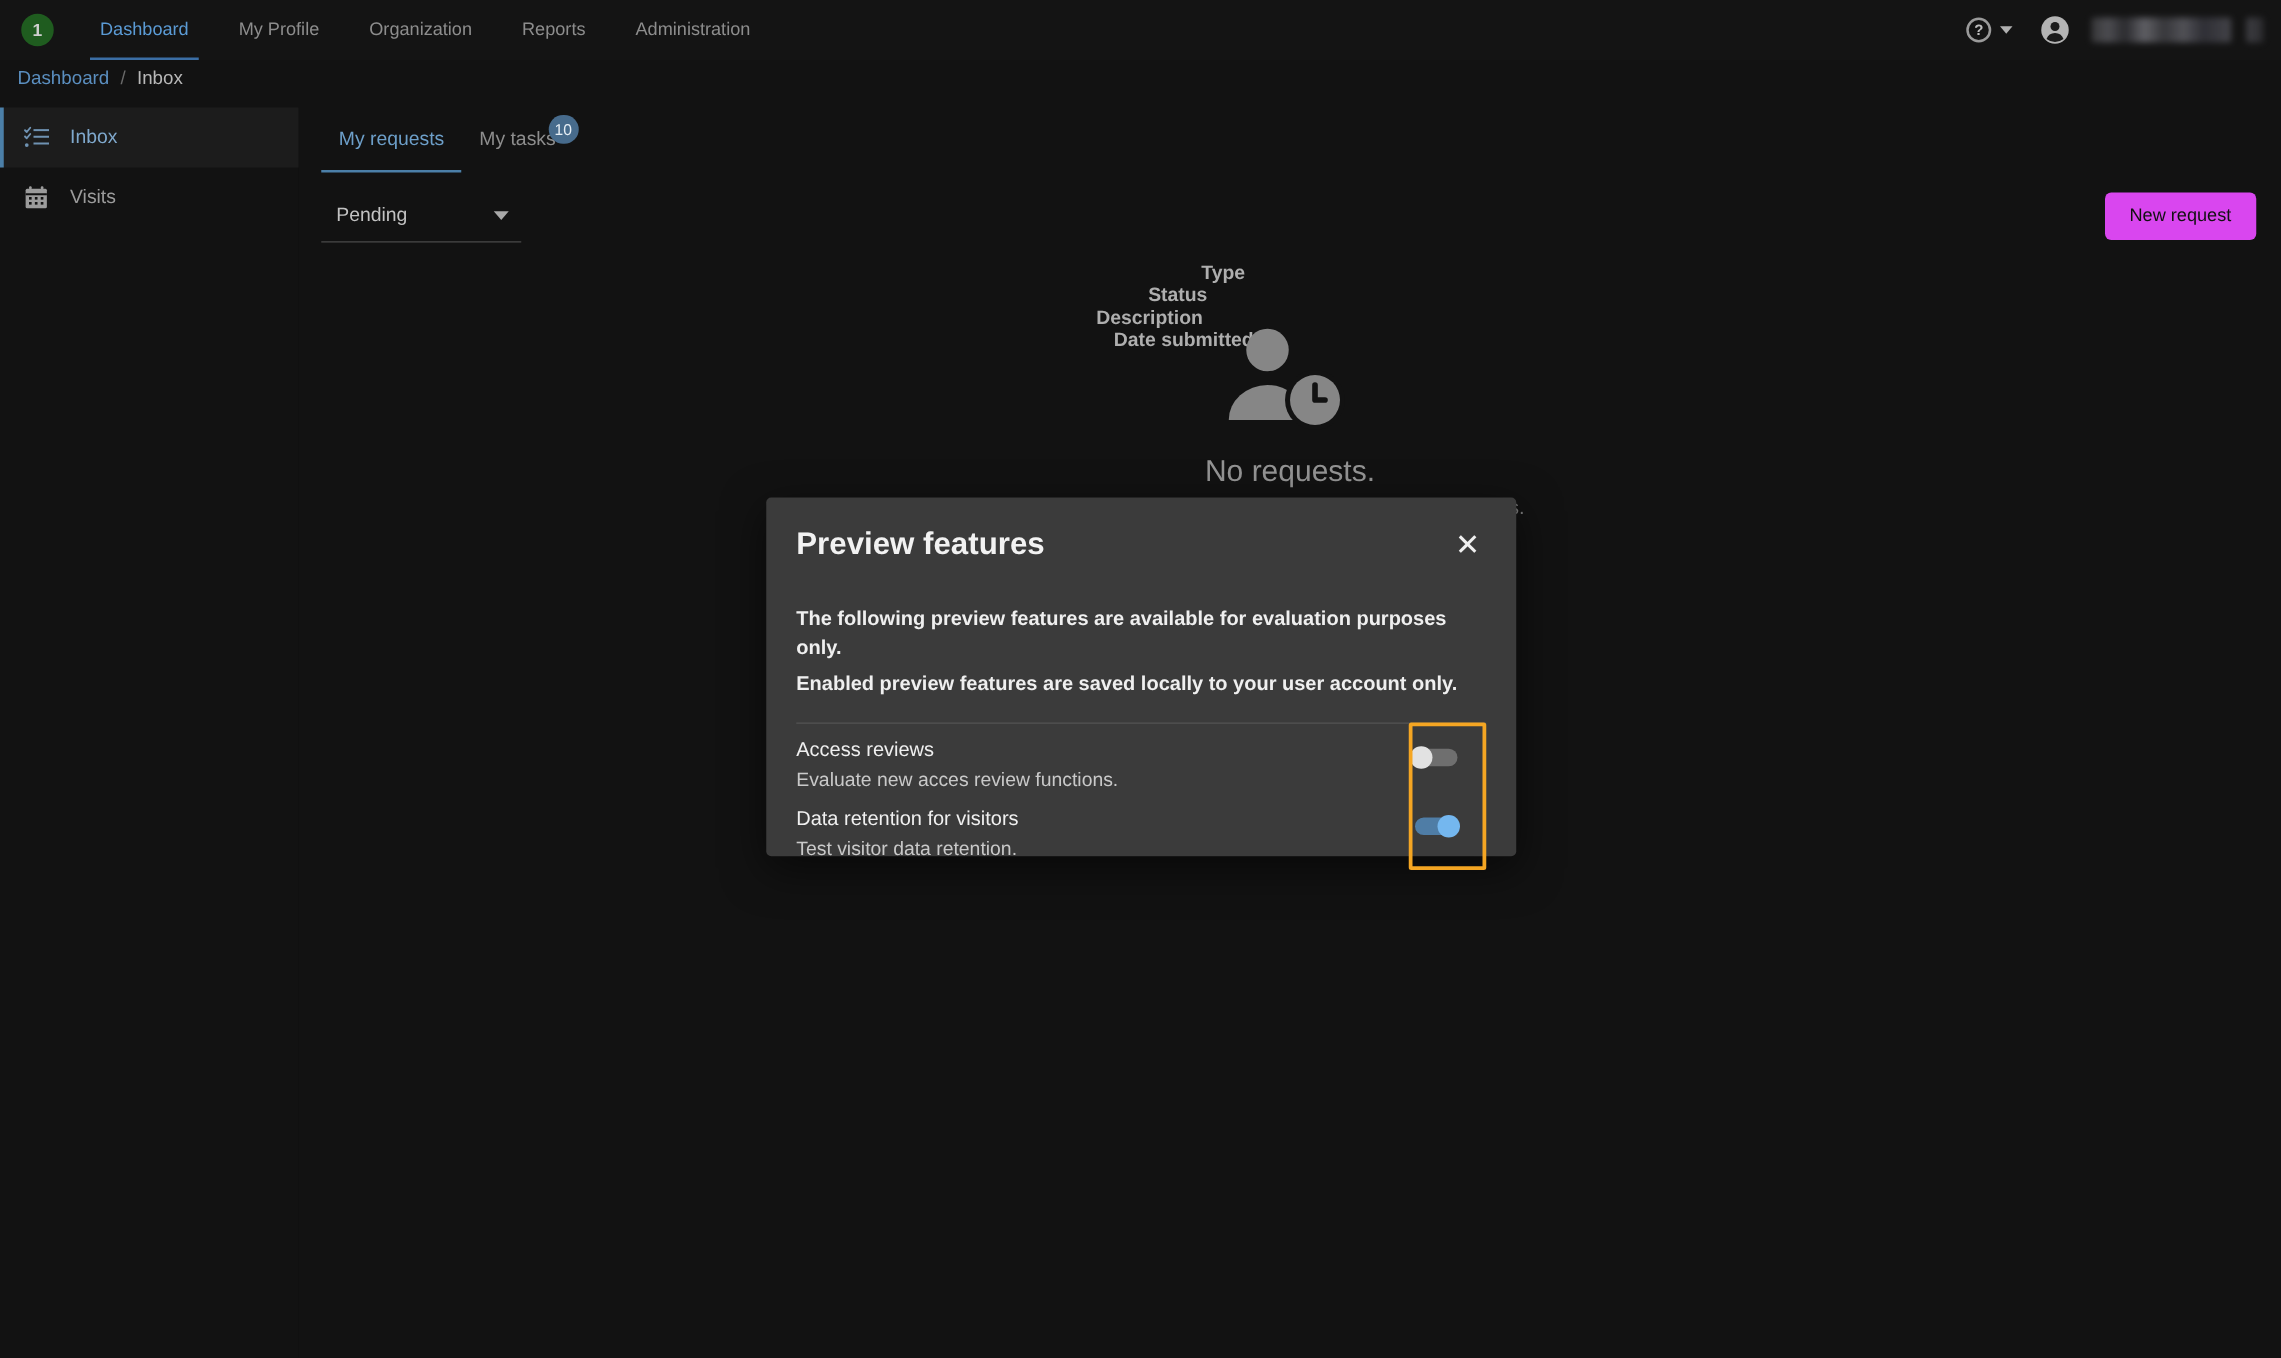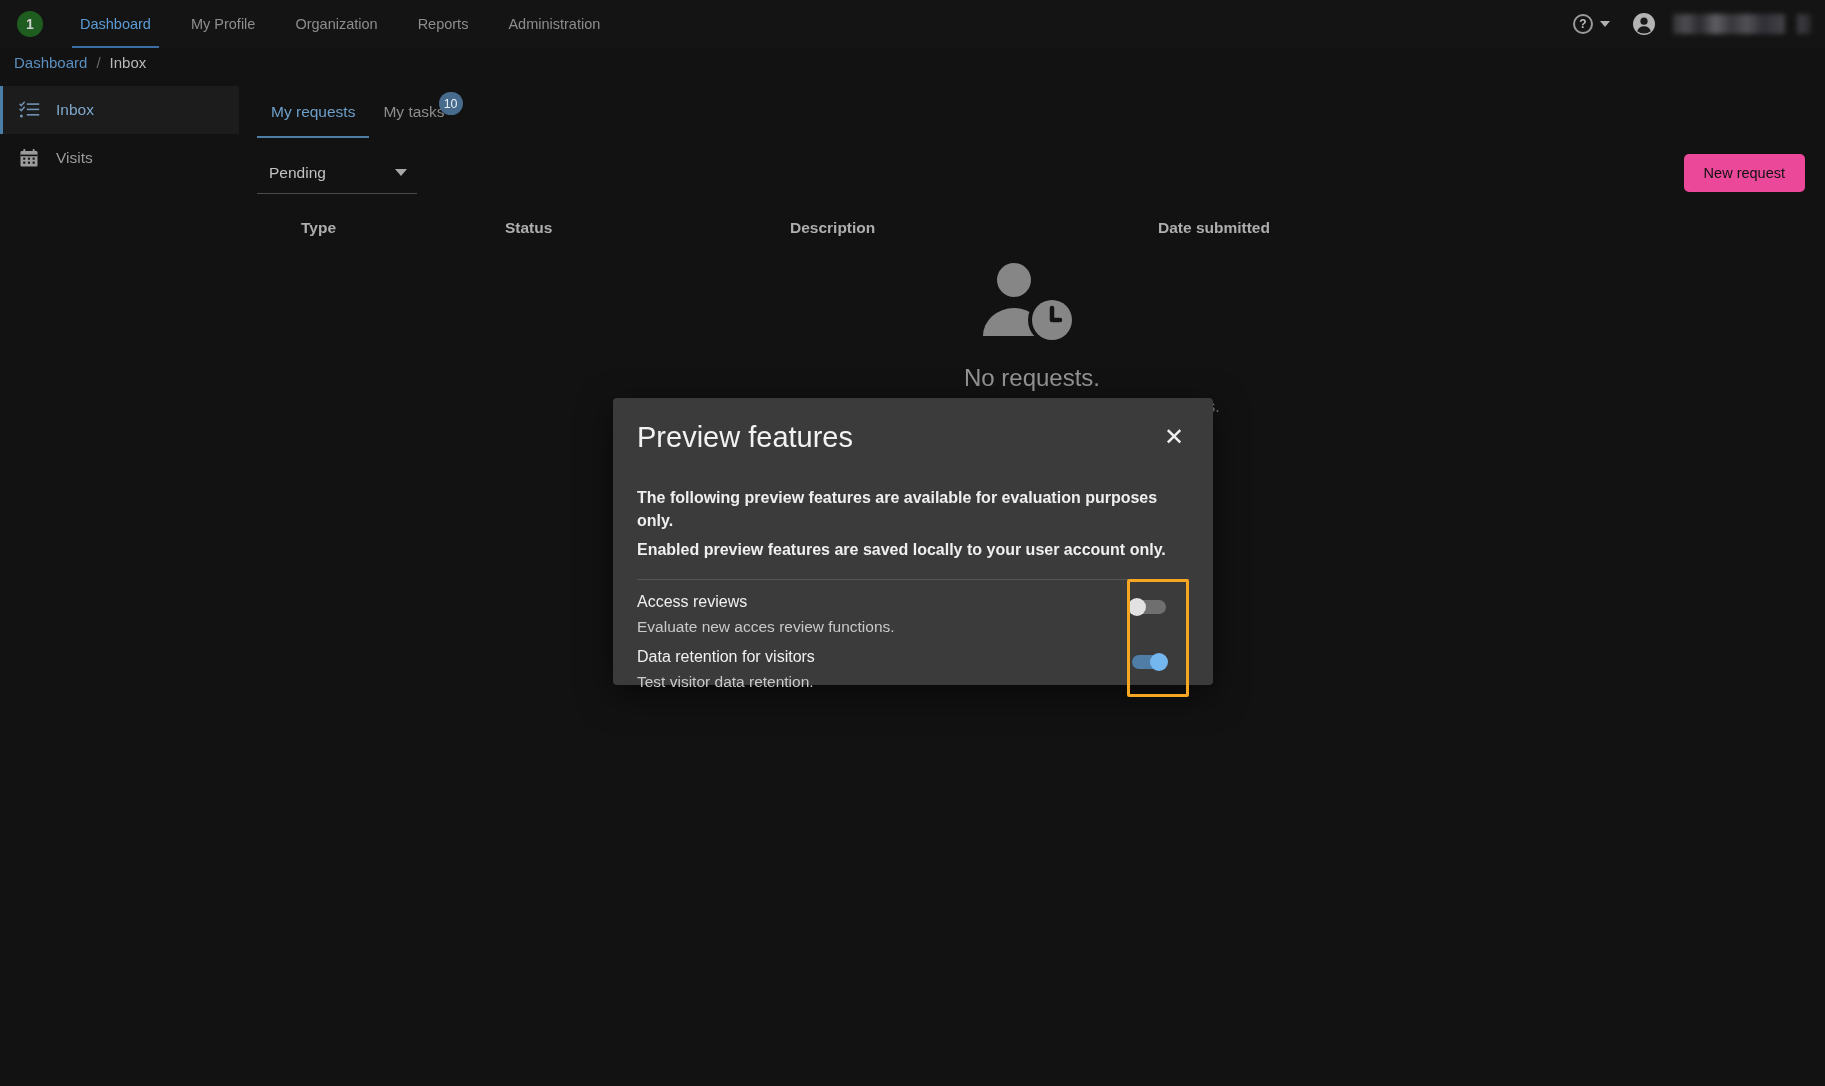--- a/index.html
+++ b/index.html
@@ -134,29 +134,29 @@
     padding: 0 10px 0 12px; cursor: pointer;
   }
   .select-value { font-size: 15.5px; color: #c2c2c2; }
   .select-caret {
     width: 0; height: 0;
     border-left: 6px solid transparent; border-right: 6px solid transparent;
     border-top: 7px solid #a8a8a8;
   }
   .new-request-btn {
     margin-left: auto;
-    background: #ec4899; color: #111; font-size: 14.5px;
+    background: #d946ef; color: #111; font-size: 14.5px;
     border: none; border-radius: 5px;
     padding: 11px 20px; cursor: pointer;
     font-family: "Liberation Sans", sans-serif;
   }
 
   .table-head {
     display: flex; align-items: center; height: 36px;
-    padding-left: 18px; margin-top: 2px;
+    padding-left: 18px; margin-top: 2px; flex-direction: column;
   }
   .th {
     font-size: 15.5px; font-weight: bold; color: #aeaeae;
     white-space: nowrap;
   }
   .th.c0 { width: 248px; padding-left: 44px; }
   .th.c1 { width: 245px; }
   .th.c2 { width: 368px; margin-left: 40px; }
   .th.c3 { width: 300px; }
 
@@ -170,21 +170,21 @@
 
   
   .modal {
     position: absolute; left: 613px; top: 398px;
     width: 600px; height: 287px;
     background: #3b3b3b; border-radius: 4px;
     box-shadow: 0 10px 34px rgba(0,0,0,.55);
     padding: 24px 24px 0 24px;
   }
   .modal-header { display: flex; align-items: flex-start; justify-content: space-between; }
-  .modal-title { font-size: 29px; color: #f2f2f2; font-weight: normal; line-height: 1.1; }
+  .modal-title { font-size: 25px; color: #f2f2f2; font-weight: bold; line-height: 1.1; }
   .modal-close {
     width: 30px; height: 30px; display: flex; align-items: center; justify-content: center;
     color: #f0f0f0; font-size: 24px; cursor: pointer; line-height: 1;
     background: none; border: none; font-family: "Liberation Sans", sans-serif;
   }
   .modal-desc { margin-top: 32px; }
   .modal-desc p {
     margin: 0 0 6px 0; font-size: 16px; color: #efefef; font-weight: bold;
     line-height: 1.45;
   }

